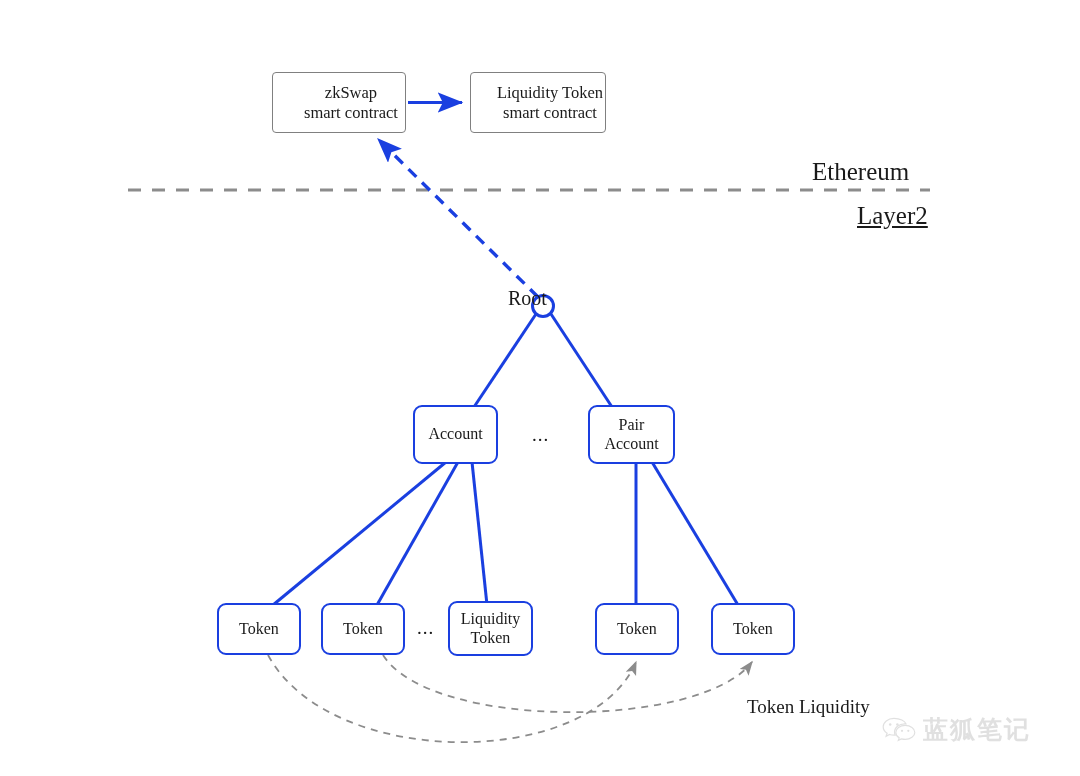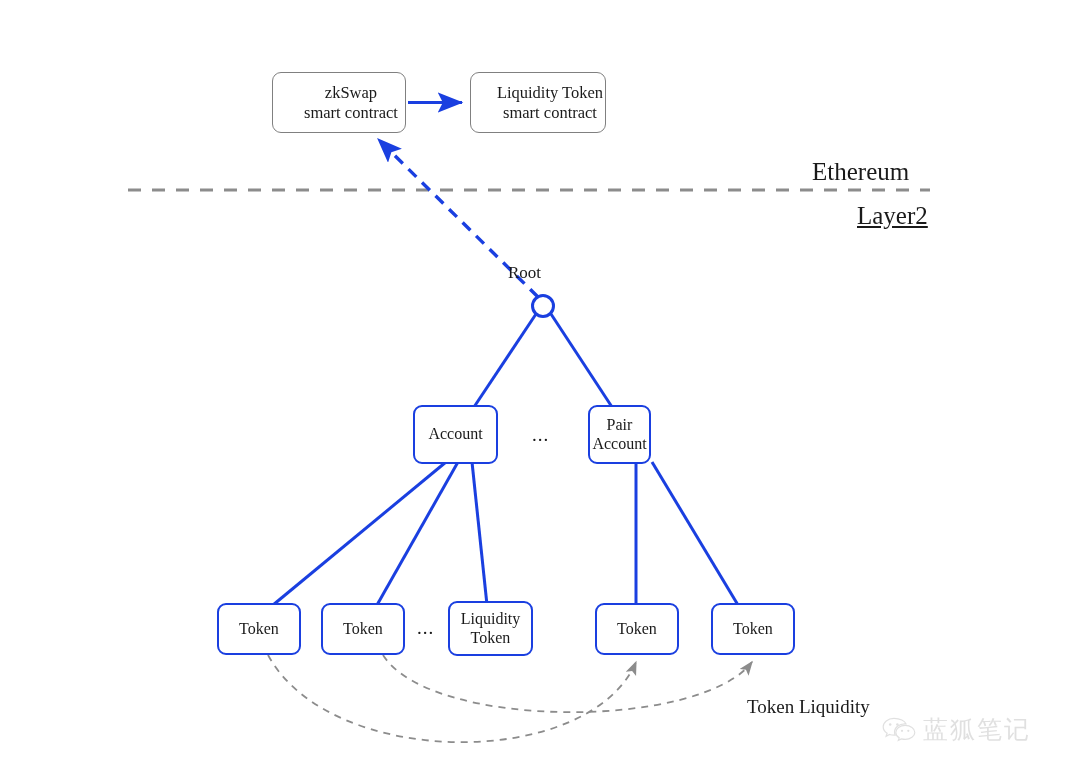--- a/index.html
+++ b/index.html
@@ -31,36 +31,36 @@
     align-items: center;
     justify-content: center;
     text-align: center;
     color: #1a1a1a;
     background: #ffffff;
     line-height: 1.18;
     white-space: pre-line;
   }
   .contract-box {
     border: 1.6px solid #808080;
-    border-radius: 9px;
+    border-radius: 4px;
     font-size: 16.5px;
     padding-left: 24px;
   }
   .tree-box {
     border: 2.4px solid #1a3fe0;
     border-radius: 9px;
     font-size: 16px;
   }
   .plain-label {
     position: absolute;
     color: #1a1a1a;
     white-space: pre;
   }
   .side-label { font-size: 25px; }
-  .root-label { font-size: 17px; }
+  .root-label { font-size: 20px; margin-top: 24px; }
   .flow-label { font-size: 19px; }
   .ellipsis {
     position: absolute;
     color: #1a1a1a;
     font-size: 19px;
     letter-spacing: 1px;
   }
   #watermark {
     position: absolute;
     display: flex;
@@ -124,39 +124,39 @@
   <div class="plain-label side-label" style="left:812px; top:158px;">Ethereum</div>
 
   <div class="plain-label side-label" style="left:857px; top:202px;text-decoration:underline;">Layer2</div>
 
   <div class="plain-label root-label" style="left:508px; top:263px;">Root</div>
 
   <div class="node-box tree-box" style="left:413px; top:405px; width:85px; height:59px;">Account</div>
 
   <div class="ellipsis" style="left:532px; top:424px;">...</div>
 
-  <div class="node-box tree-box" style="left:588px; top:405px; width:63px; height:59px;">Pair
+  <div class="node-box tree-box" style="left:588px; top:405px; width:87px; height:59px;">Pair
 Account</div>
 
   <div class="node-box tree-box" style="left:217px; top:603px; width:84px; height:52px;">Token</div>
 
   <div class="node-box tree-box" style="left:321px; top:603px; width:84px; height:52px;">Token</div>
 
   <div class="ellipsis" style="left:417px; top:617px;">...</div>
 
   <div class="node-box tree-box" style="left:448px; top:601px; width:85px; height:55px;text-align:center;">Liquidity
 Token</div>
 
   <div class="node-box tree-box" style="left:595px; top:603px; width:84px; height:52px;">Token</div>
 
   <div class="node-box tree-box" style="left:711px; top:603px; width:84px; height:52px;">Token</div>
 
   <div class="plain-label flow-label" style="left:747px; top:696px;">Token Liquidity</div>
 
-  <div id="watermark" style="left:882px; top:713px;">
+  <div id="watermark" style="left:882px; top:713px;font-weight:bold;">
     <svg width="34" height="28" viewBox="0 0 34 28" xmlns="http://www.w3.org/2000/svg">
       <path d="M12 2.4 C5.7 2.4 1.2 6.3 1.2 10.8 c0 2.6 1.5 4.9 3.9 6.4 l-1 3.1 3.5-1.8
                c1.4 0.4 2.5 0.6 4.4 0.6 0.4 0 0.8 0 1.2-0.05
                C12.7 18.1 12.5 17.1 12.5 16.1 c0-4.6 4.5-8.3 10.3-8.3 0.4 0 0.8 0 1.2 0.05
                C22.9 4.9 17.9 2.4 12 2.4 z" fill="none" stroke="#9a9a9a" stroke-width="1.2"></path>
       <circle cx="8.2" cy="8.6" r="1.25" fill="#9a9a9a"></circle>
       <circle cx="15.4" cy="8.6" r="1.25" fill="#9a9a9a"></circle>
       <path d="M23.2 9.4 C17.9 9.4 13.8 12.6 13.8 16.4 c0 2.2 1.3 4.1 3.4 5.4
                l-0.85 2.6 3-1.5 c1.2 0.3 2.2 0.5 3.85 0.5 5.3 0 9.6-3.2 9.6-7
                0-3.8-4.3-7-9.6-7 z" fill="none" stroke="#9a9a9a" stroke-width="1.2"></path>

